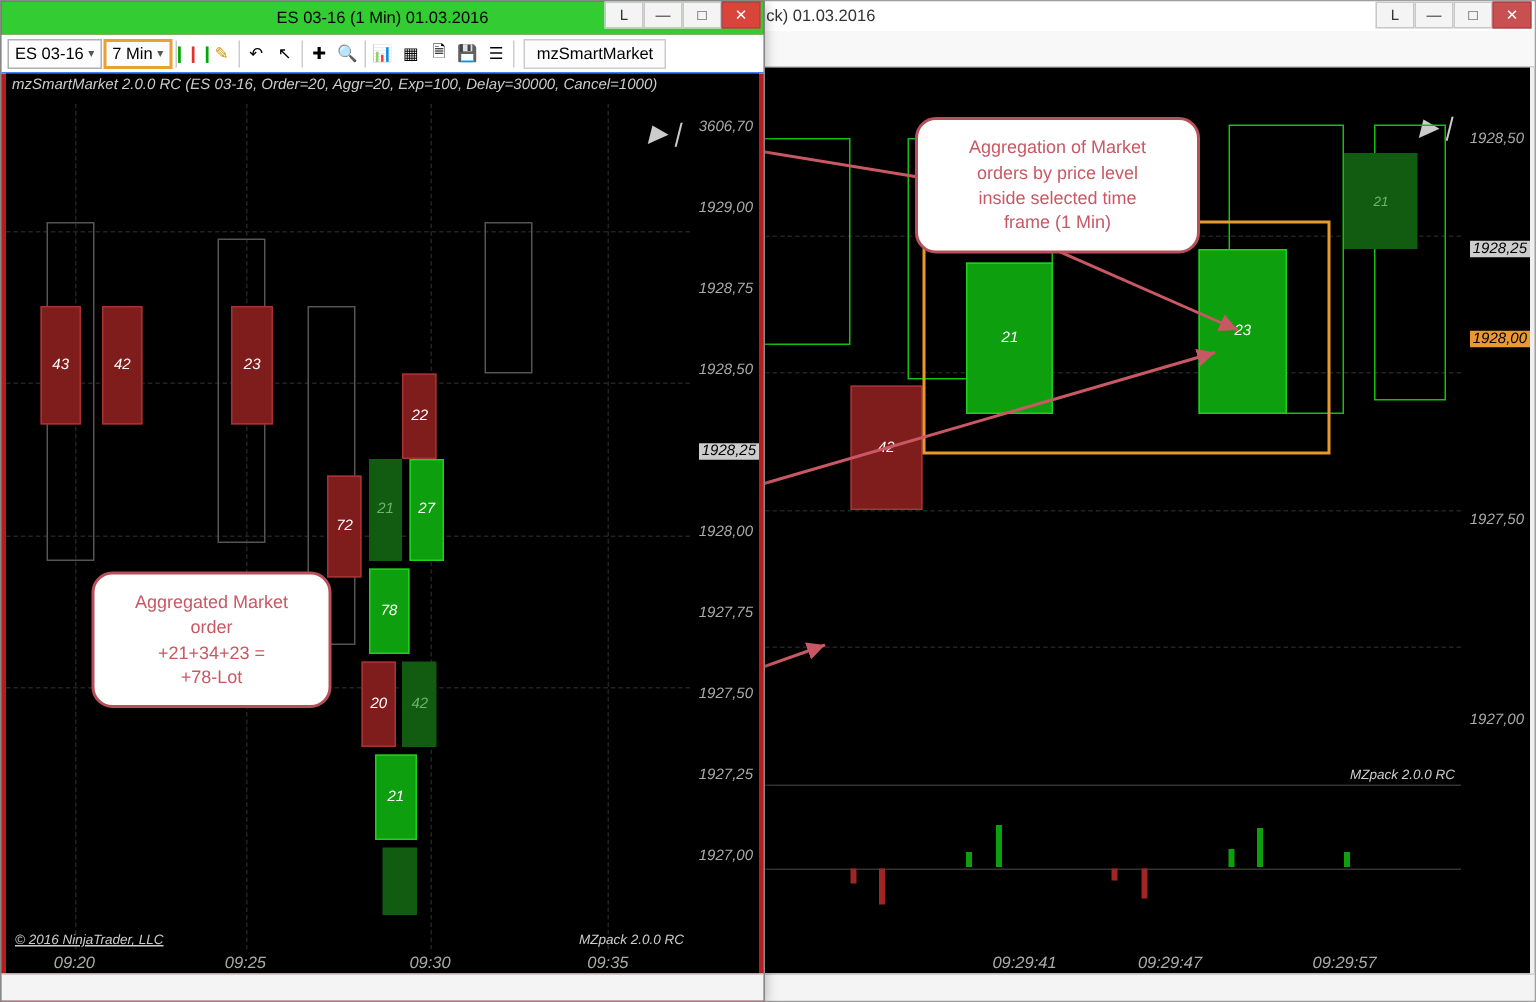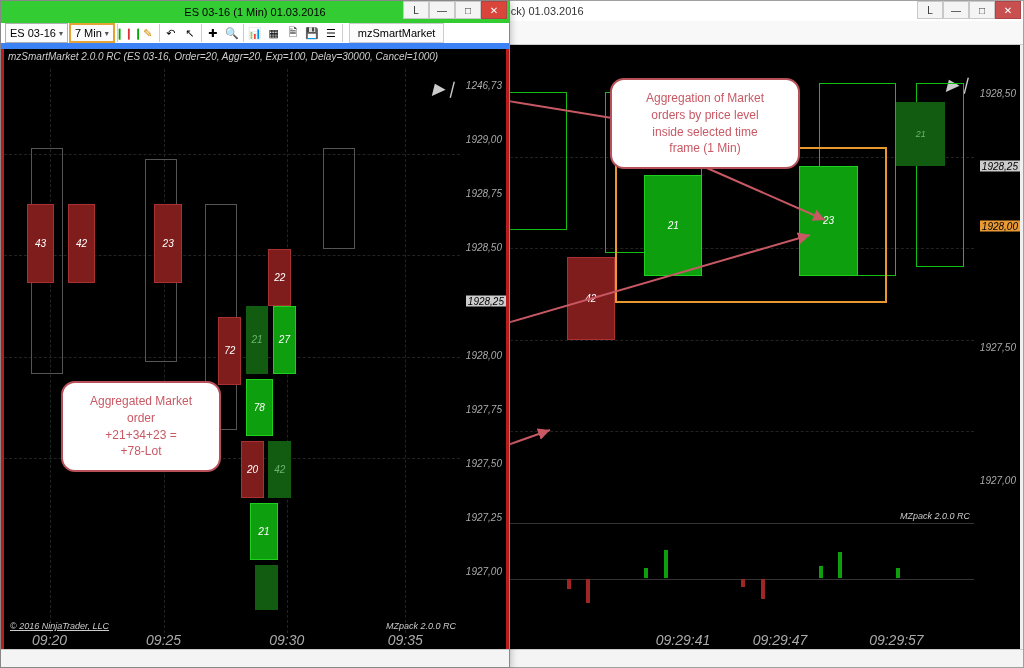--- a/index.html
+++ b/index.html
@@ -9,38 +9,38 @@
     .outer-title { height:20px; background:#fff; display:flex; align-items:center; justify-content:center; font-size:11px; color:#333; position:relative; }
     .outer-ctrls { position:absolute; right:2px; top:0; display:flex; gap:0; }
     .wctrl { width:26px; height:18px; display:flex; align-items:center; justify-content:center; font-size:10px; background:#f4f4f4; border:1px solid #c8c8c8; color:#333;}
     .wctrl.close { background:#c85050; color:#fff; border-color:#b04444;}
     .outer-tool { height:24px; background:#f8f8f8; border-bottom:1px solid #ccc; position:relative;}
     .outer-chart { position:absolute; top:44px; left:3px; right:3px; bottom:18px; background:#000; }
     
     .inner-frame { position:absolute; top:0; left:0; width:510px; height:668px; background:#b91c1c; border:1px solid #888; box-shadow:0 2px 8px rgba(0,0,0,0.3); z-index:50;}
     .inner-title { height:22px; background:#33cc33; color:#000; display:flex; align-items:center; justify-content:center; font-size:11px; position:relative;}
     .inner-title .wctrl.close { background:#d9453a;}
-    .toolbar { height:26px; background:#fff; border-bottom:6px solid #3b82f6; display:flex; align-items:center; gap:1px; padding:2px 4px; font-size:11px;text-align:right;}
+    .toolbar { height:26px; background:#fff; border-bottom:1px solid #3b82f6; display:flex; align-items:center; gap:1px; padding:2px 4px; font-size:11px;text-align:right;}
     .tb-drop { border:1px solid #b0b0b0; background:#fcfcfc; padding:1px 4px; display:flex; align-items:center; gap:3px; height:20px;}
     .tb-drop.highlight { border:2px solid #e6a233; }
     .chev { font-size:8px; color:#555;}
     .tb-icon { width:18px; height:18px; display:flex; align-items:center; justify-content:center; border:1px solid transparent; font-size:11px;}
     .sep { width:1px; height:18px; background:#ccc; margin:0 1px;}
     .tb-label { background:#fcfcfc; border:1px solid #ccc; padding:1px 8px; height:20px; display:flex; align-items:center; margin-left:4px;}
     .inner-chart { position:absolute; top:48px; left:3px; right:3px; bottom:18px; background:#000; }
     .statusbar { position:absolute; bottom:0; left:0; right:0; height:18px; background:#f4f4f4; border-top:1px solid #ccc;}
     
     .chart { position:relative; width:100%; height:100%; color:#ccc;font-style:italic; }
     .info-header { position:absolute; top:2px; left:4px; font-size:10px; color:#ccc; z-index:5;}
     .play-icon { position:absolute; top:30px; right:48px; font-size:16px; color:#ccc;}
     .y-axis { position:absolute; top:0; right:0; width:46px; height:100%; }
     .ytick { position:absolute; right:4px; font-size:10px; color:#aaa; transform:translateY(-50%); white-space:nowrap;}
     .ytick.boxed { background:#ccc; color:#000; padding:0 2px; right:0;}
     .x-axis { position:absolute; bottom:0; left:0; right:46px; height:16px; }
-    .xtick { position:absolute; bottom:1px; font-size:14px; color:#aaa; transform:translateX(-50%);}
+    .xtick { position:absolute; bottom:1px; font-size:11px; color:#aaa; transform:translateX(-50%);}
     .plot { position:absolute; top:20px; left:0; right:46px; bottom:16px; overflow:hidden;}
     .gridy { position:absolute; left:0; right:0; height:0; border-top:1px dashed #222;}
     .gridx { position:absolute; top:0; bottom:0; width:0; border-left:1px dashed #222;}
     .bar { position:absolute; display:flex; align-items:center; justify-content:center; font-size:10px; color:#fff; }
     .bar.red { background:#7f1d1d; border:1px solid #a83232;}
     .bar.green { background:#0e9f0e; border:1px solid #1ecf1e;}
     .bar.dgreen { background:#115c11; color:#6fb26f;}
     .bar.outline { background:transparent; border:1px solid #555;}
     .bar.outline-g { background:transparent; border:1px solid #11c011;}
     .annot { position:absolute; background:#fff; border:2px solid #b8505a; border-radius:14px; padding:10px 12px; font-size:12px; color:#c85964; text-align:center; line-height:1.4; z-index:30;}
@@ -203,21 +203,21 @@
     <div class="tb-icon">💾</div>
     <div class="tb-icon">☰</div>
     <span class="sep"></span>
     <div class="tb-label">mzSmartMarket</div>
   </div>
   <div class="inner-chart">
     <div class="chart">
       <div class="info-header">mzSmartMarket 2.0.0 RC (ES 03-16, Order=20, Aggr=20, Exp=100, Delay=30000, Cancel=1000)</div>
       <div class="play-icon">▶❘</div>
       <div class="y-axis">
-        <span class="ytick" style="top:6%">1246,73</span>
+        <span class="ytick" style="top:6%">3606,70</span>
         <span class="ytick" style="top:15%">1929,00</span>
         <span class="ytick" style="top:24%">1928,75</span>
         <span class="ytick" style="top:33%">1928,50</span>
         <span class="ytick boxed" style="top:42%">1928,25</span>
         <span class="ytick" style="top:51%">1928,00</span>
         <span class="ytick" style="top:60%">1927,75</span>
         <span class="ytick" style="top:69%">1927,50</span>
         <span class="ytick" style="top:78%">1927,25</span>
         <span class="ytick" style="top:87%">1927,00</span>
       </div>

